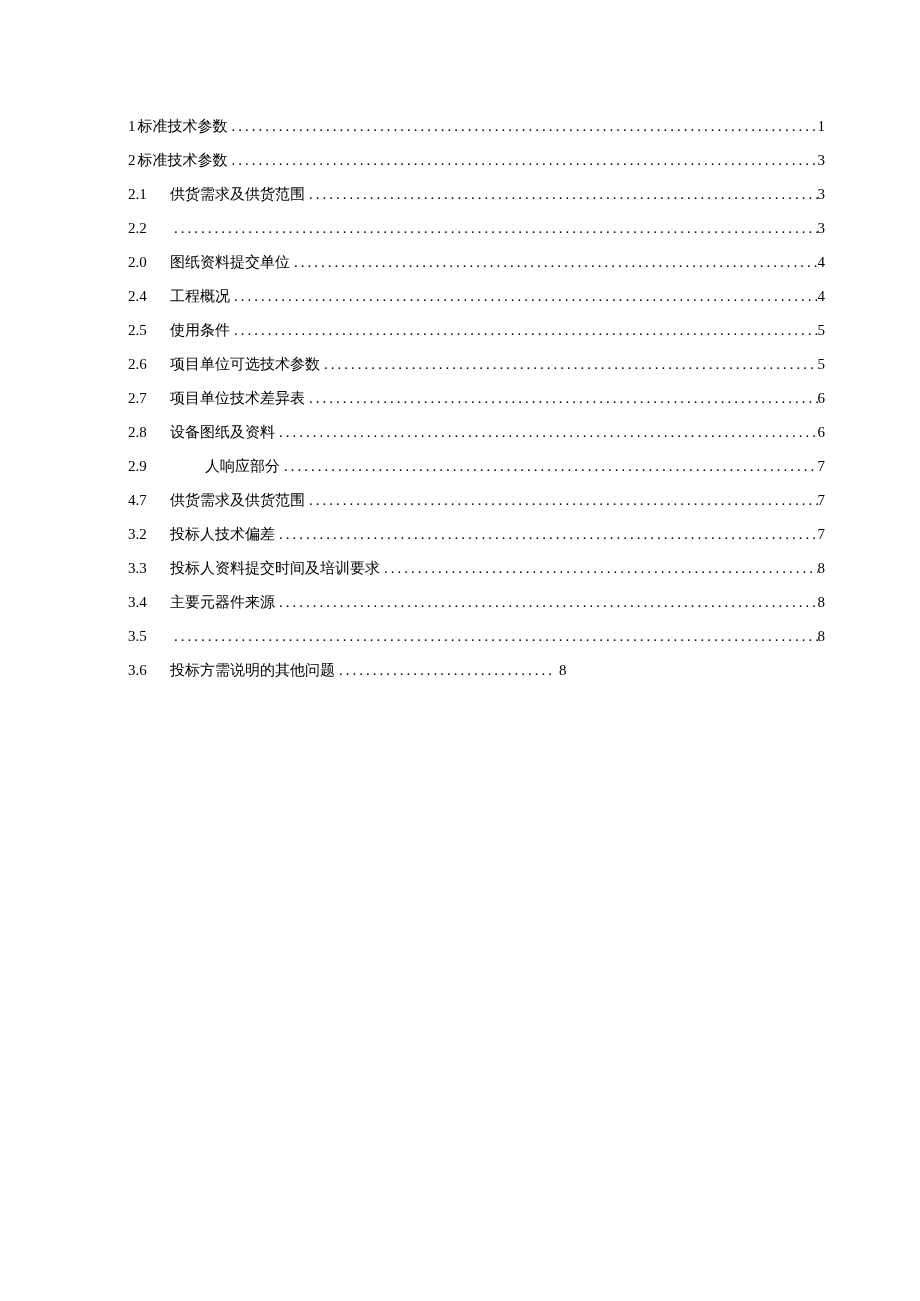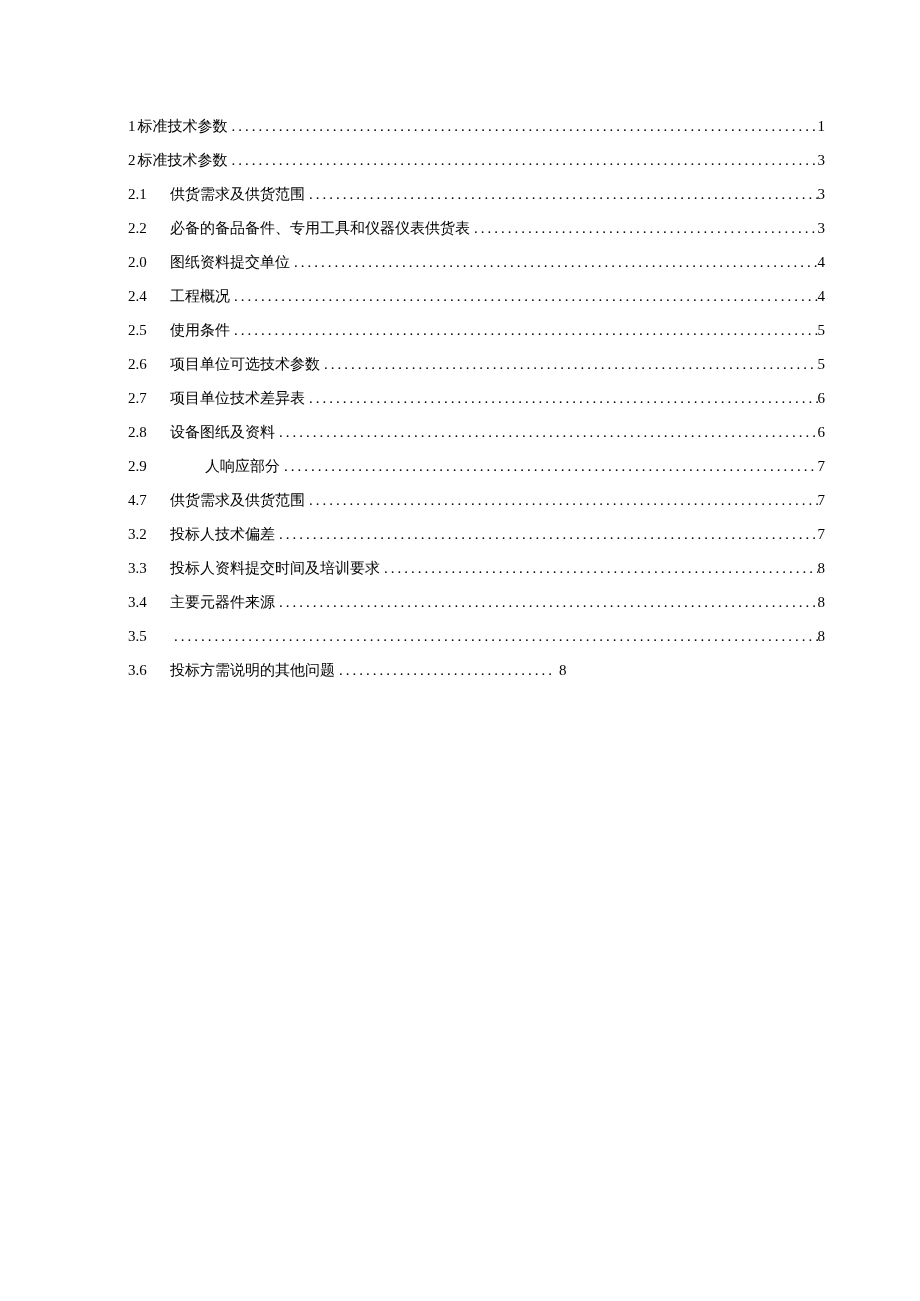--- a/index.html
+++ b/index.html
@@ -91,21 +91,20 @@
 
   <div class="toc-row sub">
     <span class="num">2.1</span>
     <span class="title">供货需求及供货范围</span>
     <span class="leader"></span>
     <span class="page-no">3</span>
   </div>
 
   <div class="toc-row sub">
     <span class="num">2.2</span>
-    <span class="title">必备的备品备件、专用工具和仪器仪表供货表</span>
     <span class="leader"></span>
     <span class="page-no">3</span>
   </div>
 
   <div class="toc-row sub">
     <span class="num">2.0</span>
     <span class="title">图纸资料提交单位</span>
     <span class="leader"></span>
     <span class="page-no">4</span>
   </div>

